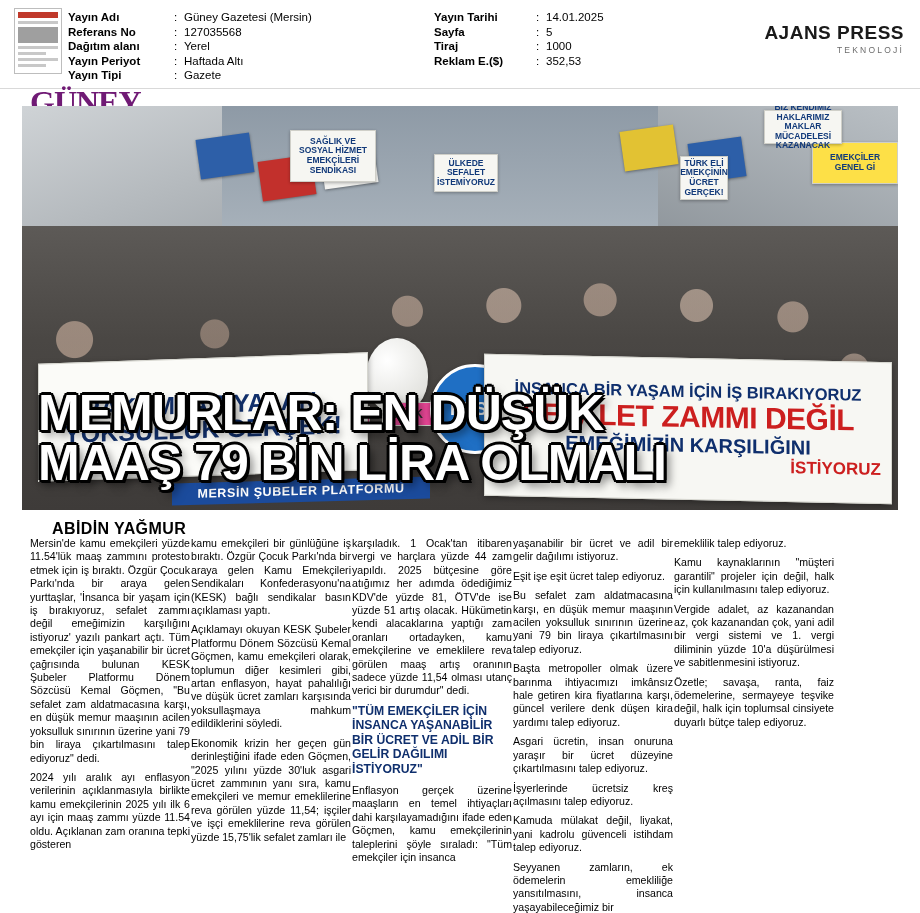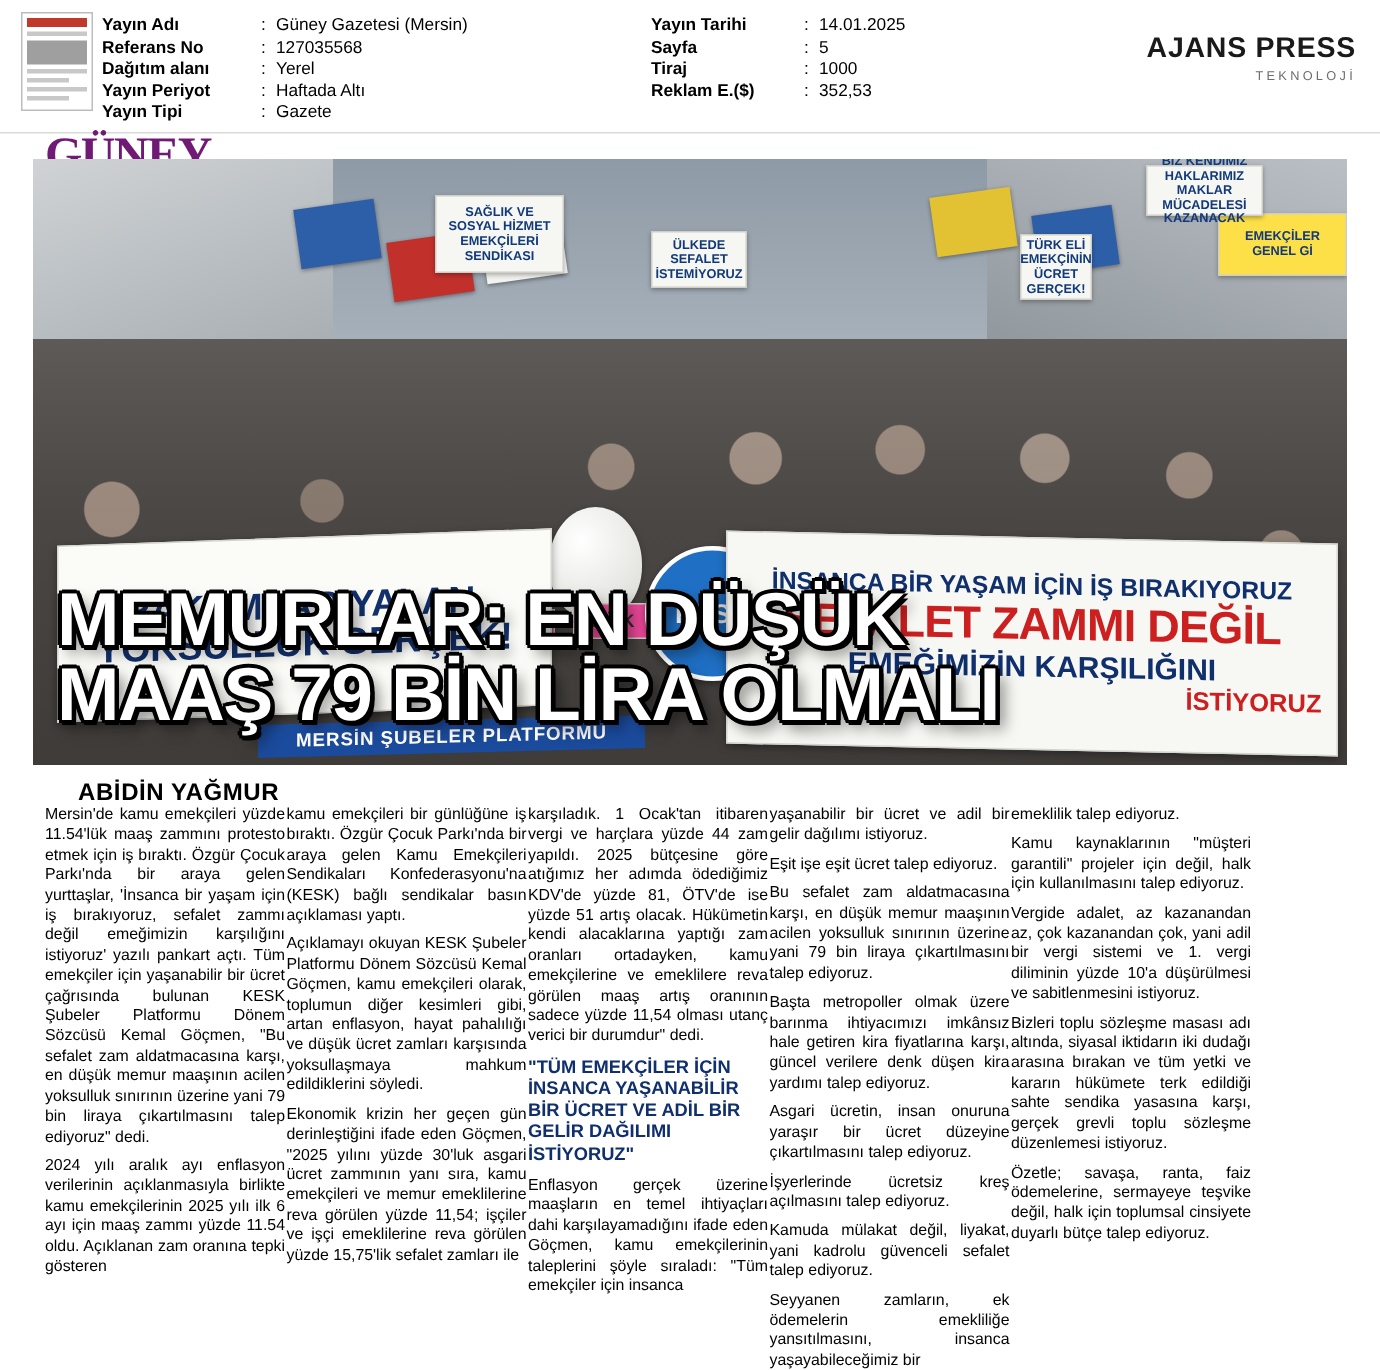--- a/index.html
+++ b/index.html
@@ -464,25 +464,24 @@
     <p>Enflasyon gerçek üzerine maaşların en temel ihtiyaçları dahi karşılayamadığını ifade eden Göçmen, kamu emekçilerinin taleplerini şöyle sıraladı: "Tüm emekçiler için insanca</p>
   </div>
 
   <div class="col">
     <p>yaşanabilir bir ücret ve adil bir gelir dağılımı istiyoruz.</p>
     <p>Eşit işe eşit ücret talep ediyoruz.</p>
     <p>Bu sefalet zam aldatmacasına karşı, en düşük memur maaşının acilen yoksulluk sınırının üzerine yani 79 bin liraya çıkartılmasını talep ediyoruz.</p>
     <p>Başta metropoller olmak üzere barınma ihtiyacımızı imkânsız hale getiren kira fiyatlarına karşı, güncel verilere denk düşen kira yardımı talep ediyoruz.</p>
     <p>Asgari ücretin, insan onuruna yaraşır bir ücret düzeyine çıkartılmasını talep ediyoruz.</p>
     <p>İşyerlerinde ücretsiz kreş açılmasını talep ediyoruz.</p>
-    <p>Kamuda mülakat değil, liyakat, yani kadrolu güvenceli sefalet talep ediyoruz.</p>
+    <p>Kamuda mülakat değil, liyakat, yani kadrolu güvenceli istihdam talep ediyoruz.</p>
     <p>Seyyanen zamların, ek ödemelerin emekliliğe yansıtılmasını, insanca yaşayabileceğimiz bir</p>
   </div>
 
   <div class="col">
     <p>emeklilik talep ediyoruz.</p>
     <p>Kamu kaynaklarının "müşteri garantili" projeler için değil, halk için kullanılmasını talep ediyoruz.</p>
     <p>Vergide adalet, az kazanandan az, çok kazanandan çok, yani adil bir vergi sistemi ve 1. vergi diliminin yüzde 10'a düşürülmesi ve sabitlenmesini istiyoruz.</p>
-    <p>Bizleri toplu sözleşme masası adı altında, siyasal iktidarın iki dudağı arasına bırakan ve tüm yetki ve kararın hükümete terk edildiği sahte sendika yasasına karşı, gerçek grevli toplu sözleşme düzenlemesi istiyoruz.</p>
     <p>Özetle; savaşa, ranta, faiz ödemelerine, sermayeye teşvike değil, halk için toplumsal cinsiyete duyarlı bütçe talep ediyoruz.</p>
   </div>
 
 </div>
 
 </body></html>

